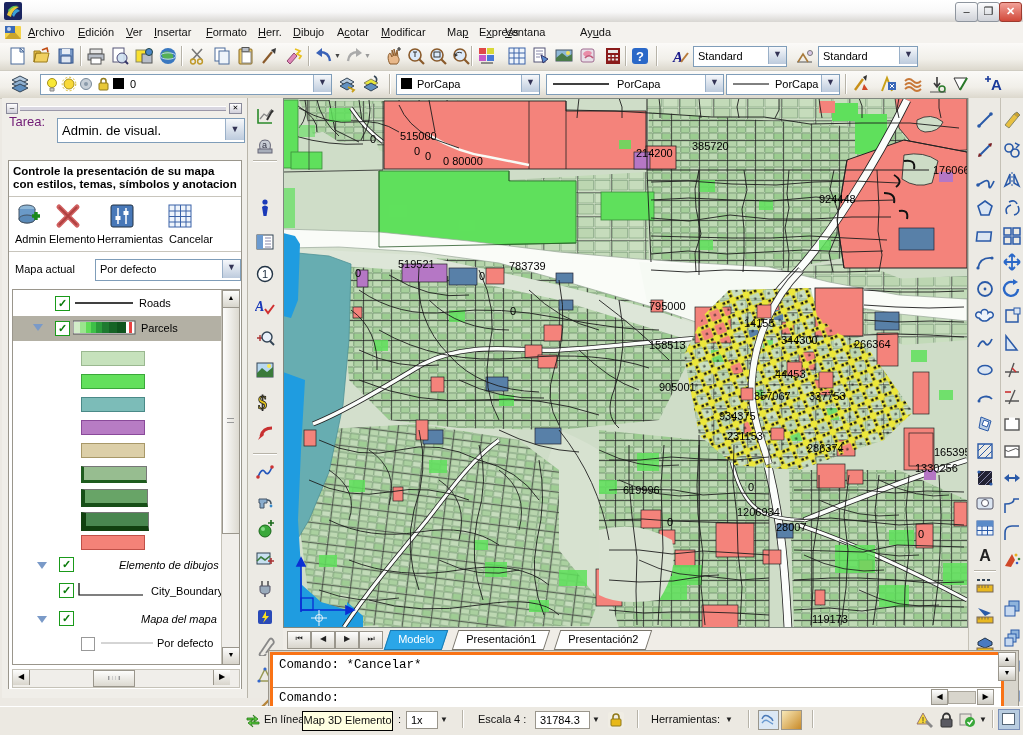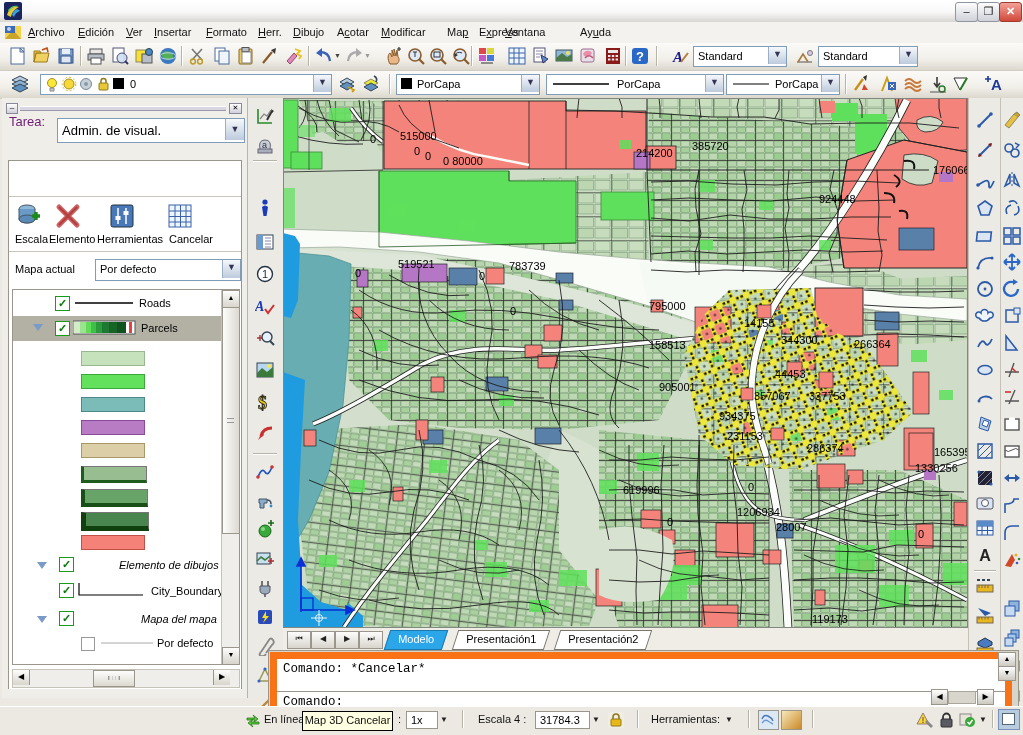--- a/index.html
+++ b/index.html
@@ -28,21 +28,21 @@
 #rstripA{left:968px;top:98px;width:32px;height:552px;background:#eceae4;border-left:1px solid #c5c1b6;}
 #rstripB{left:1000px;top:98px;width:23px;height:552px;background:#eceae4;border-left:1px solid #c5c1b6;}
 .mini{position:absolute;font-size:13px;text-align:center;color:#26477e;}
 
 #tabs{left:283px;top:628px;width:685px;height:22px;background:#f0ede7;font-size:11px;}
 .navb{position:absolute;top:3px;width:22px;height:16px;background:linear-gradient(180deg,#fdfdfc,#d8d5cc);border:1px solid #9a968c;text-align:center;line-height:14px;font-size:8px;color:#222;}
 .tab{position:absolute;top:2px;height:18px;border:1px solid #7a766c;background:#fff;color:#000;line-height:17px;padding:0 10px;transform:skewX(-18deg);}
 .tab i{display:inline-block;transform:skewX(18deg);font-style:normal;}
 
 #cmd{left:268px;top:650px;width:749px;height:56px;background:#d8d5cc;border:1px solid #9a968c;}
-#cmdin{position:absolute;left:1px;top:1px;width:728px;height:52px;background:#fff;border:7px solid #f97316;font-family:"Liberation Mono",monospace;font-size:12.5px;color:#000;text-align:center;}
+#cmdin{position:absolute;left:1px;top:1px;width:728px;height:52px;background:#fff;border:3px solid #f97316;font-family:"Liberation Mono",monospace;font-size:12.5px;color:#000;text-align:center;}
 
 #status{left:0;top:706px;width:1023px;height:29px;background:#ece9e2;border-top:1px solid #fff;font-size:11px;color:#111;}
 .fld{position:absolute;border:1px solid;border-color:#9a968c #fff #fff #9a968c;background:#ece9e2;}
 .swatch{position:absolute;left:68px;width:62px;height:13px;border:1px solid #777;}
 .chk{position:absolute;width:13px;height:13px;background:#fff;border:1px solid #1a9a1a;font-size:11px;line-height:12px;text-align:center;color:#0a7a0a;font-weight:bold;}
 .tri{position:absolute;width:0;height:0;border-left:5px solid transparent;border-right:5px solid transparent;border-top:7px solid #7a9ac8;}
 </style>
 </head>
 <body>
 <div id="w">
@@ -319,20 +319,21 @@
   <div id="lpanel" class="ab">
     <div style="position:absolute;left:4px;top:5px;width:10px;height:9px;border:1px solid #8a8a9a;background:linear-gradient(180deg,#fff,#d0cfda);font-size:8px;line-height:7px;text-align:center">–</div>
     <div style="position:absolute;left:18px;top:8px;width:206px;height:3px;border-top:1px solid #fff;border-bottom:1px solid #9a97a8;background:#d8d6e0"></div>
     <div style="position:absolute;left:227px;top:5px;width:11px;height:9px;border:1px solid #8a8a9a;background:linear-gradient(180deg,#fff,#d0cfda);font-size:7px;line-height:8px;text-align:center">✕</div>
     <div style="position:absolute;left:7px;top:16px;font-size:13px;color:#701a75">Tarea:</div>
     <div class="combo" style="left:55px;top:20px;width:186px;height:23px">
         <span class="tx" style="top:4px;font-size:13px">Admin. de visual.</span>
         <span class="dd" style="width:18px;height:21px;line-height:20px">▼</span>
       </div>
     <div style="position:absolute;left:6px;top:62px;width:232px;height:528px;background:#fff;border:1px solid #9a968c;border-bottom:none">
+      <div style="position:absolute;left:4px;top:4px;font-size:11.5px;font-weight:bold;color:#000;line-height:13px">Controle la presentación de su mapa<br>con estilos, temas, símbolos y anotacion</div>
       <div style="position:absolute;left:0;top:35px;width:232px;border-top:1px solid #c8c5bc"></div>
       <svg style="position:absolute;left:8px;top:42px" width="26" height="26">
           <ellipse cx="10" cy="6" rx="8" ry="4" fill="#8fb8d8" stroke="#456"></ellipse>
           <path d="M2 6 v10 a8 4 0 0 0 16 0 v-10" fill="#6a9ac8" stroke="#456"></path>
           <ellipse cx="10" cy="16" rx="8" ry="4" fill="#5a8ab8" stroke="#456"></ellipse>
           <path d="M15 13 h8 m-4 -4 v8" stroke="#1a8a1a" stroke-width="3.4"></path>
         </svg>
       <svg style="position:absolute;left:46px;top:42px" width="26" height="26">
           <path d="M4 4 L22 22 M22 4 L4 22" stroke="#d06060" stroke-width="5" stroke-linecap="round"></path>
           <path d="M4 4 L22 22 M22 4 L4 22" stroke="#b04040" stroke-width="2"></path>
@@ -341,21 +342,21 @@
           <rect x="2" y="2" width="22" height="22" rx="2" fill="#4878b8" stroke="#234"></rect>
           <line x1="9" y1="5" x2="9" y2="21" stroke="#fff" stroke-width="1.5"></line>
           <line x1="17" y1="5" x2="17" y2="21" stroke="#fff" stroke-width="1.5"></line>
           <rect x="6.5" y="13" width="5" height="4" fill="#fff"></rect>
           <rect x="14.5" y="8" width="5" height="4" fill="#fff"></rect>
         </svg>
       <svg style="position:absolute;left:158px;top:42px" width="26" height="26">
           <rect x="2" y="2" width="22" height="22" fill="#eef4fb" stroke="#3a62a8"></rect>
           <path d="M2 8 h22 M2 13.5 h22 M2 19 h22 M8 2 v22 M13.5 2 v22 M19 2 v22" stroke="#3a62a8"></path>
         </svg>
-      <div style="position:absolute;left:6px;top:72px;font-size:11px">Escala</div>
+      <div style="position:absolute;left:6px;top:72px;font-size:11px">Admin</div>
       <div style="position:absolute;left:40px;top:72px;font-size:11px">Elemento</div>
       <div style="position:absolute;left:88px;top:72px;font-size:11px">Herramientas</div>
       <div style="position:absolute;left:160px;top:72px;font-size:11px">Cancelar</div>
       <div style="position:absolute;left:0;top:90px;width:232px;border-top:1px solid #c8c5bc"></div>
       <div style="position:absolute;left:6px;top:102px;font-size:11px">Mapa actual</div>
       <div class="combo" style="left:86px;top:98px;width:144px;height:20px">
           <span class="tx">Por defecto</span>
           <span class="dd" style="height:18px">▼</span>
         </div>
       <div style="position:absolute;left:3px;top:128px;width:226px;height:374px;border:1px solid #9a968c;background:#fff;overflow:hidden">
@@ -1099,15 +1100,15 @@
     <svg style="position:absolute;left:958px;top:4px" width="18" height="17">
         <rect x="2" y="3" width="11" height="11" fill="#e8e4da" stroke="#888"></rect>
         <circle cx="12" cy="11" r="5" fill="#3aa83a"></circle>
         <path d="M9.5 11 l2 2 3 -4" fill="none" stroke="#fff" stroke-width="1.5"></path>
       </svg>
     <div class="mini" style="left:979px;top:8px;font-size:8px;color:#222">▼</div>
     <div style="position:absolute;left:992px;top:3px;width:1px;height:18px;background:#b7b3a8;border-right:1px solid #fff"></div>
     <div style="position:absolute;left:998px;top:2px;width:20px;height:19px;border:1px solid #7a90b8;background:#b8cce0">
         <div style="position:absolute;left:3px;top:3px;width:11px;height:10px;background:#fff;border:1px solid #567"></div>
       </div>
-    <div style="position:absolute;left:302px;top:4px;width:89px;height:18px;background:#ffffe1;border:1px solid #000;font-size:11px;text-align:center;line-height:17px">Map 3D Cancelar</div>
+    <div style="position:absolute;left:302px;top:4px;width:89px;height:18px;background:#ffffe1;border:1px solid #000;font-size:11px;text-align:center;line-height:17px">Map 3D Elemento</div>
   </div>
 </div>
 
 </body></html>

